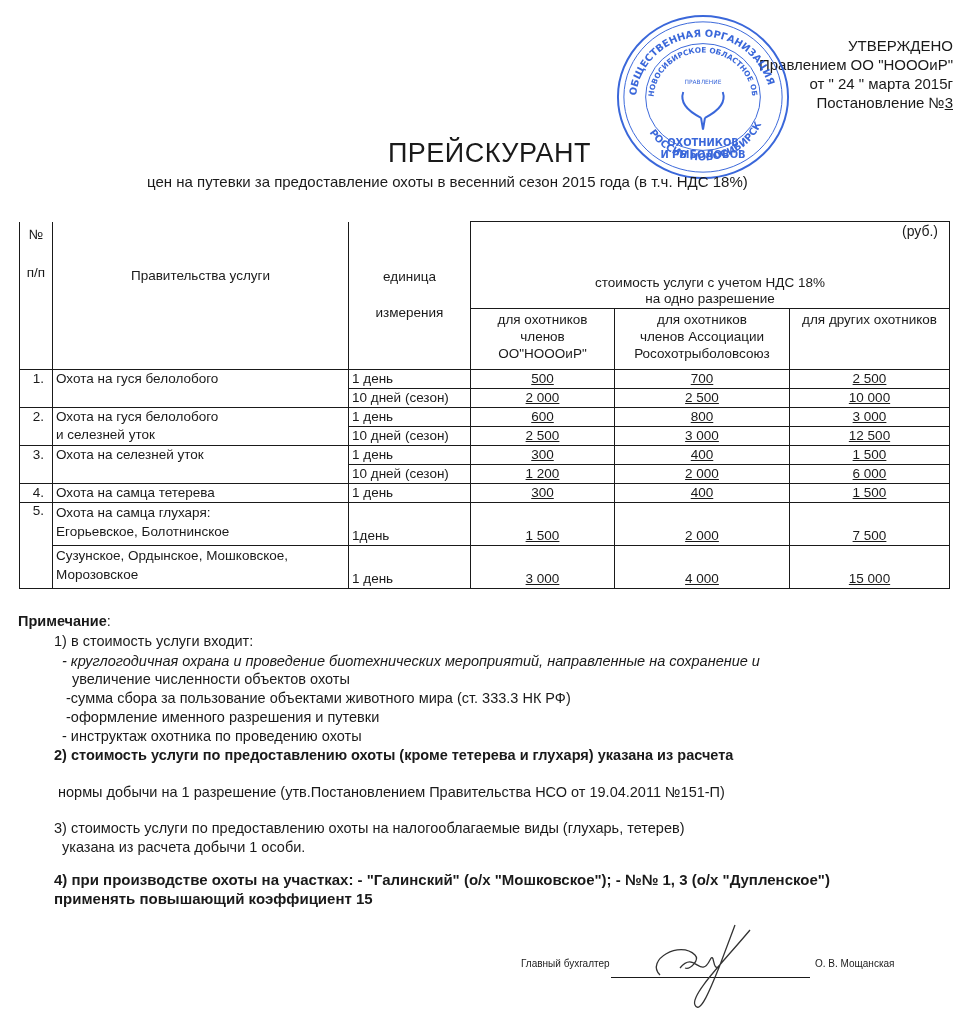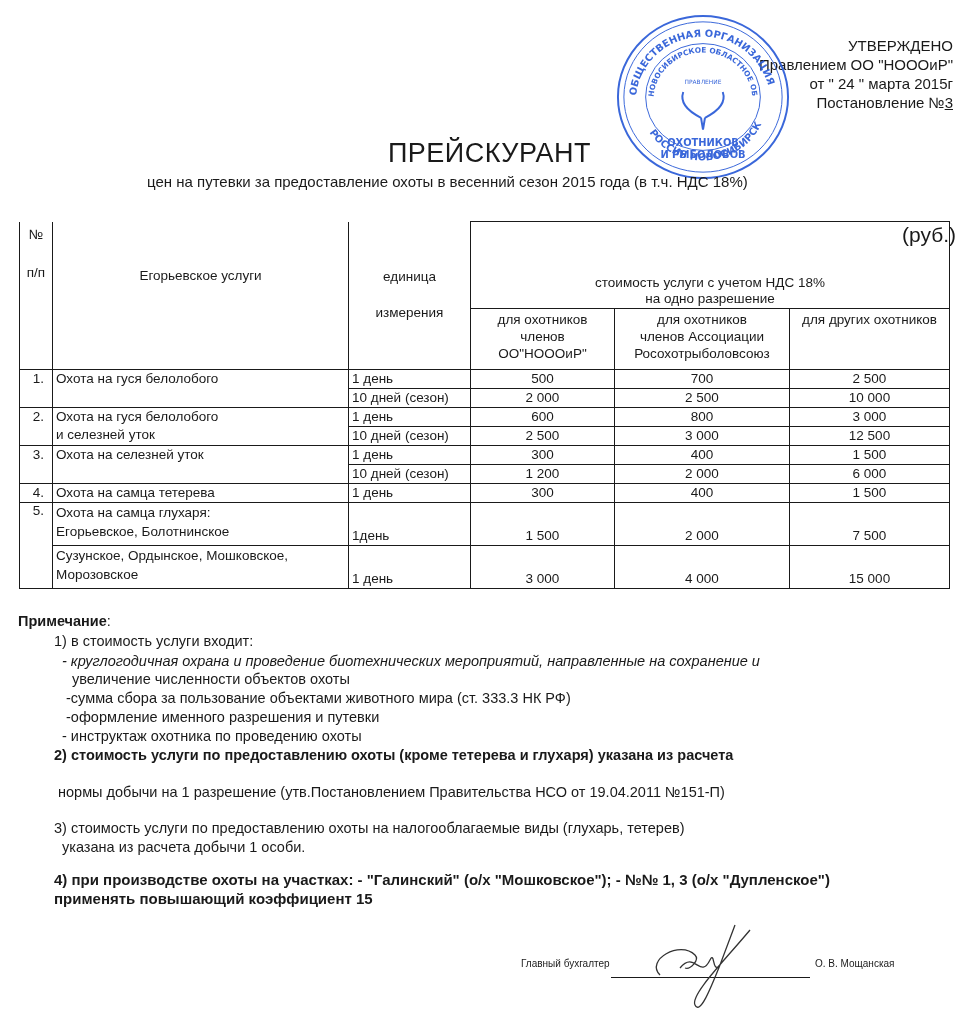--- a/index.html
+++ b/index.html
@@ -8,37 +8,37 @@
     font-family: "Liberation Sans", "DejaVu Sans", sans-serif;
     color: #1a1a1a;
   }
   .abs { position: absolute; }
   .approval { right: 14px; top: 36px; text-align: right; font-size: 15px; line-height: 19px; }
   .approval .num-u { text-decoration: underline; }
   .stamp { left: 614px; top: 12px; width: 178px; height: 170px; opacity: 0.92; }
   .title { left: 0; width: 963px; top: 138px; text-align: center; font-size: 27px; letter-spacing: 0.5px; padding-left: 8px; }
   .title span { position: relative; left: 0; }
   .subtitle { left: 147px; top: 173px; font-size: 15px; }
-  .rub { left: 902px; top: 223px; font-size: 21px; }
+  .rub { left: 902px; top: 223px; font-size: 14px; }
 
   table.price {
     position: absolute; left: 19px; top: 221px; width: 930px;
     border-collapse: collapse; font-size: 13.5px; table-layout: fixed;
   }
   table.price td, table.price th {
     border: 1.5px solid #1a1a1a; padding: 0 3px; vertical-align: top; font-weight: normal;
   }
   .h-num { text-align: center; line-height: 18px; padding-top: 4px !important; }
   .h-name { text-align: center; vertical-align: middle !important; padding-bottom: 40px !important; }
   .h-unit { text-align: center; vertical-align: middle !important; line-height: 36px; }
   .h-cost { text-align: center; vertical-align: bottom !important; line-height: 16px; padding-bottom: 1px !important; }
   .h-sub { text-align: center; line-height: 17px; padding-top: 2px !important; }
   td.n { text-align: right; padding-right: 8px !important; }
   td.svc { font-weight: bold; }
-  td.val { text-align: center; font-weight: bold; }
+  td.val { text-align: center; font-weight: bold; text-decoration: underline; }
   td.unit { white-space: nowrap; }
   tr.r td { height: 18px; line-height: 18px; }
   tr.tall td { height: 40px; }
   td.bottom { vertical-align: bottom !important; padding-bottom: 2px !important; }
 
   .notes { left: 18px; top: 612px; width: 940px; font-size: 14.5px; line-height: 19px; }
   .notes .lbl { font-weight: bold; }
   .notes .l { position: absolute; white-space: nowrap; }
   .note4 { font-weight: bold; font-size: 15px; }
   .sign { top: 958px; font-size: 10px; }
@@ -85,21 +85,21 @@
     <col style="width:144px">
       <col style="width:175px">
       <col style="width:160px">
   </colgroup>
   <tbody>
       <tr>
     <th rowspan="2" class="h-num" style="border-top:none;">
       <div>№</div>
       <div style="margin-top:20px">п/п</div>
     </th>
-    <th rowspan="2" class="h-name" style="border-top:none;">Егорьевское  услуги</th>
+    <th rowspan="2" class="h-name" style="border-top:none;">Правительства  услуги</th>
     <th rowspan="2" class="h-unit" style="border-top:none;">
       <div>единица</div>
       <div>измерения</div>
     </th>
     <th colspan="3" class="h-cost" style="height:85px;">
       <div>стоимость услуги с учетом НДС 18%</div>
       <div>на одно разрешение</div>
     </th>
   </tr>
   <tr>

